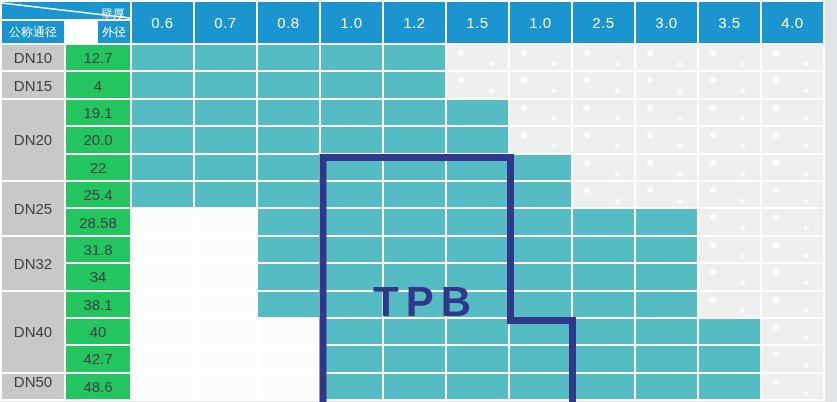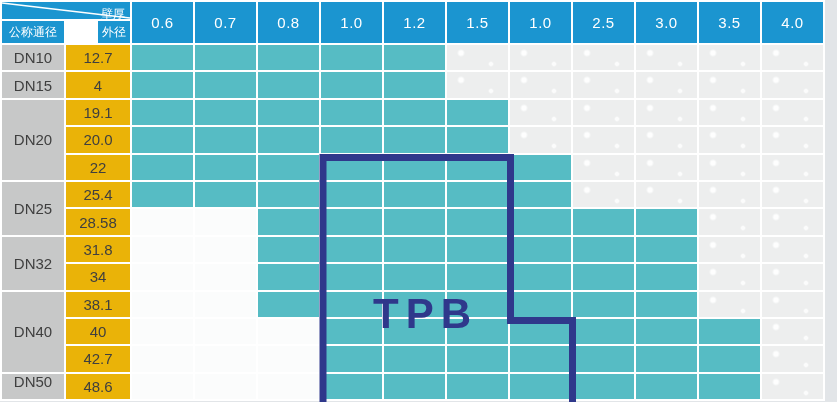--- a/index.html
+++ b/index.html
@@ -24,21 +24,21 @@
   .c-y  { background:#56bcc4; }
   .c-n  {
     background-color:#edeeee;
     background-image:
       radial-gradient(circle at 14px 8px, rgba(255,255,255,0.95) 0px 2px, rgba(255,255,255,0) 4px),
       radial-gradient(circle at 44px 19px, rgba(255,255,255,0.8) 0px 1.5px, rgba(255,255,255,0) 3px);
     background-size:57px 26px;
   }
   .c-nb { background:#fbfcfc; }
   .c-dn { background:#c7c8c8; }
-  .c-od { background:#eab308; }
+  .c-od { background:#22c55e; }
 
   td.dn-low { vertical-align:top; }
   .dn-low-label { display:block; line-height:15px; }
 
   .corner-td { background:transparent; }
   .corner { display:flex; flex-direction:column; gap:2px; height:41px; }
   .corner-top { height:17px; background:#1b95d0; position:relative; }
   .corner-top svg { position:absolute; left:0; top:0; }
   .corner-wall {
     position:absolute; right:5px; top:5px;
@@ -47,21 +47,21 @@
   .corner-bot { flex:1; display:flex; gap:2px; }
   .corner-bot > div {
     background:#1b95d0; color:#ffffff; font-size:12px;
     display:flex; align-items:center; justify-content:center;
   }
   .corner-b1 { width:62px; }
   .corner-b2 { flex:1;margin-left:32px; }
 
   .tpb-box { position:absolute; left:0; top:0; pointer-events:none; }
   .tpb-label {
-    position:absolute; left:334px; top:293px; width:176px;
+    position:absolute; left:334px; top:281px; width:176px;
     text-align:center; text-indent:7px;
     font-size:42px; font-weight:bold; letter-spacing:7px; line-height:1;
     color:#2f388b;
   }
 </style>
 </head>
 <body>
 
 <div class="stage">
 

